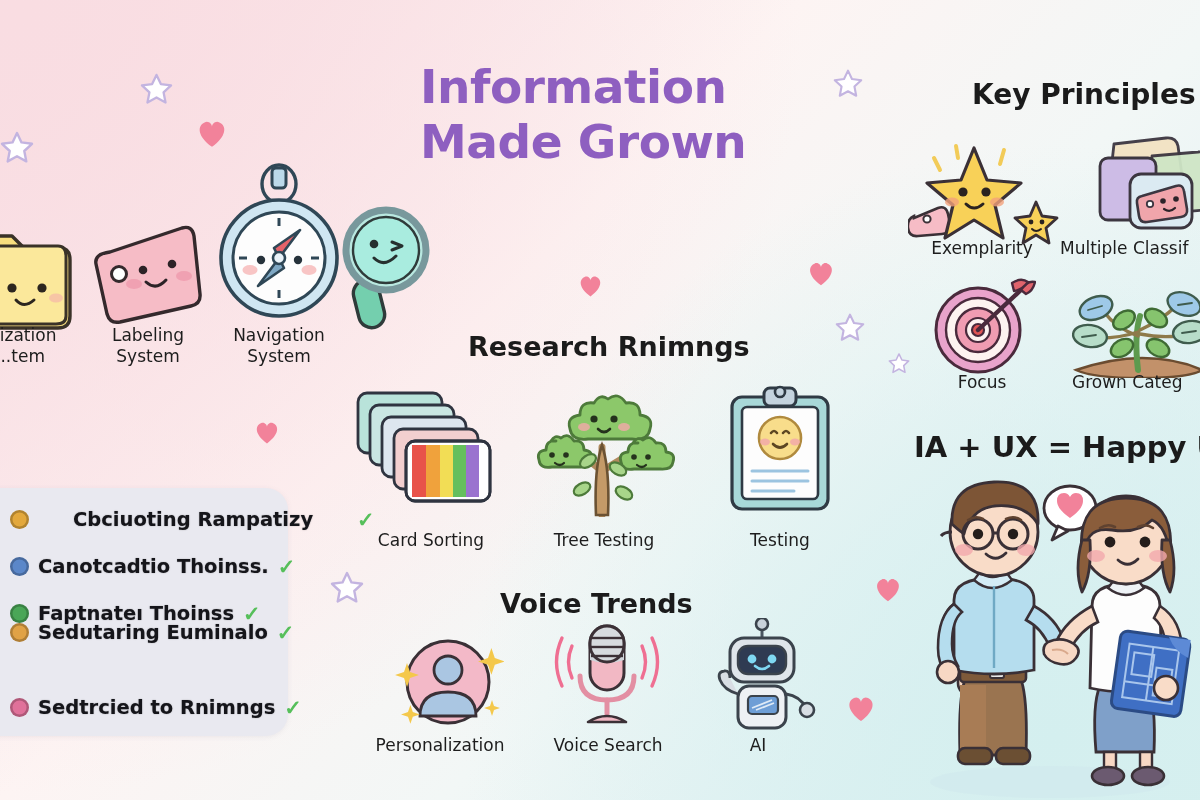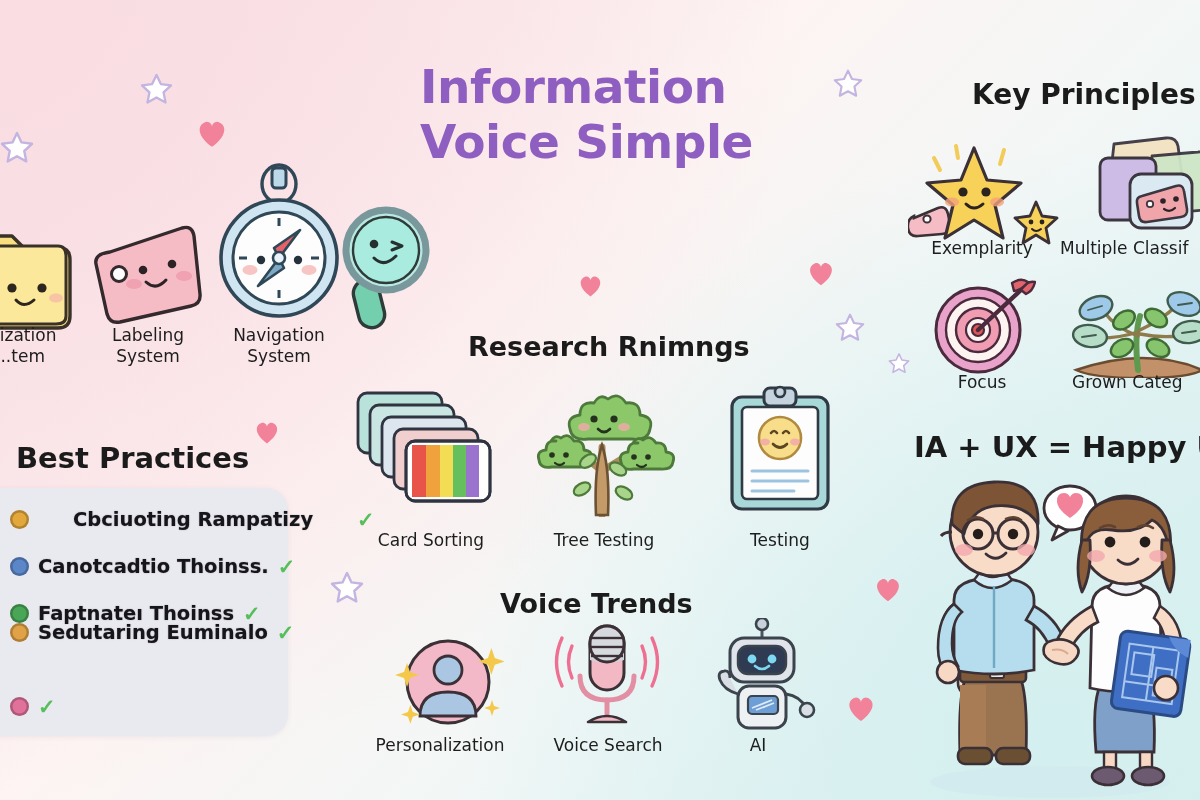--- a/index.html
+++ b/index.html
@@ -109,21 +109,21 @@
       <div class="star" style="left: 330px; top: 570px;"><svg width="34" height="34" viewBox="0 0 34 34">
           <path d="M17 3 L21.5 12.4 L32 13.8 L24.3 21 L26.3 31.4 L17 26.3 L7.7 31.4 L9.7 21 L2 13.8 L12.5 12.4 Z" fill="#ffffff" stroke="#c3b4e0" stroke-width="2.4" stroke-linejoin="round"></path>
         </svg></div>
       <div class="star" style="left: 888px; top: 352px;"><svg width="22" height="22" viewBox="0 0 34 34">
           <path d="M17 3 L21.5 12.4 L32 13.8 L24.3 21 L26.3 31.4 L17 26.3 L7.7 31.4 L9.7 21 L2 13.8 L12.5 12.4 Z" fill="#ffffff" stroke="#c3b4e0" stroke-width="2.4" stroke-linejoin="round"></path>
         </svg></div>
     </div>
 
   <div class="abs main-title">
     <div>Information</div>
-    <div>Voice Simple</div>
+    <div>Made Grown</div>
   </div>
 
   <div class="abs" style="left:-34px; top:212px; width:110px; height:130px;">
     <svg width="110" height="130" viewBox="0 0 110 130">
       <path d="M8 36 Q8 24 20 24 L46 24 L58 36 L94 36 Q104 36 104 48 L104 104 Q104 116 92 116 L20 116 Q8 116 8 104 Z" fill="#f8de7e" stroke="#3a3228" stroke-width="3.4" stroke-linejoin="round"></path>
       <path d="M14 42 Q14 34 24 34 L92 34 Q100 34 100 44 L100 104 Q100 112 90 112 L24 112 Q14 112 14 104 Z" fill="#fbe89b" stroke="#3a3228" stroke-width="3"></path>
       <circle cx="46" cy="76" r="4.6" fill="#2c261f"></circle>
       <circle cx="76" cy="76" r="4.6" fill="#2c261f"></circle>
       <path d="M50 88 q8 9 18 0" fill="none" stroke="#2c261f" stroke-width="3" stroke-linecap="round"></path>
       <ellipse cx="90" cy="86" rx="7" ry="4.6" fill="#f6b9a8" opacity=".75"></ellipse>
@@ -178,21 +178,20 @@
     <svg width="110" height="140" viewBox="0 0 110 140">
       <rect x="26" y="88" width="26" height="48" rx="13" transform="rotate(-14 39 112)" fill="#74cfae" stroke="#2f3b3a" stroke-width="3.4"></rect>
       <circle cx="56" cy="58" r="40" fill="#b9e8e0" stroke="#78989c" stroke-width="7"></circle>
       <circle cx="56" cy="58" r="33" fill="#a9ecdf" stroke="#2f3b3a" stroke-width="2.4"></circle>
       <circle cx="44" cy="52" r="4.3" fill="#26302f"></circle>
       <path d="M62 50 l10 4 -10 4" fill="none" stroke="#26302f" stroke-width="3" stroke-linecap="round" stroke-linejoin="round"></path>
       <path d="M44 66 q10 10 22 -2" fill="none" stroke="#26302f" stroke-width="3" stroke-linecap="round"></path>
     </svg>
   </div>
 
-  <div class="abs sec-head" style="left:16px; top:441px; font-size:29px;">Best Practices</div>
   <div class="abs bp-panel"></div>
   <div id="bp-list">
       <div class="bp-row" style="top: 508px; gap: 44px;">
         <span class="bp-dot" style="background: rgb(227, 168, 60);"></span>
         <span class="bp-txt">Cbciuoting Rampatizy</span>
         <span class="bp-check" style="color: rgb(86, 191, 90);">✓</span>
       </div>
       <div class="bp-row" style="top: 555px;">
         <span class="bp-dot" style="background: rgb(91, 135, 201);"></span>
         <span class="bp-txt">Canotcadtio Thoinss.</span>
@@ -203,20 +202,21 @@
         <span class="bp-txt">Faptnateı Thoinss</span>
         <span class="bp-check" style="color: rgb(86, 191, 90);">✓</span>
       </div>
       <div class="bp-row" style="top: 621px;">
         <span class="bp-dot" style="background: rgb(224, 162, 70);"></span>
         <span class="bp-txt">Sedutaring Euminalo</span>
         <span class="bp-check" style="color: rgb(86, 191, 90);">✓</span>
       </div>
       <div class="bp-row" style="top: 696px;">
         <span class="bp-dot" style="background: rgb(224, 113, 154);"></span>
+        <span class="bp-txt">Sedtrcied to Rnimngs</span>
         <span class="bp-check" style="color: rgb(86, 191, 90);">✓</span>
       </div>
     </div>
 
   <div class="abs sec-head" style="left:468px; top:331px; font-size:27px;">Research Rnimngs</div>
 
   <div class="abs" style="left:348px; top:385px; width:170px; height:128px;">
     <svg width="170" height="128" viewBox="0 0 170 128">
       <g stroke="#2f3440" stroke-width="2.8" stroke-linejoin="round">
         <rect x="10" y="8" width="84" height="60" rx="9" fill="#b9e3da"></rect>

